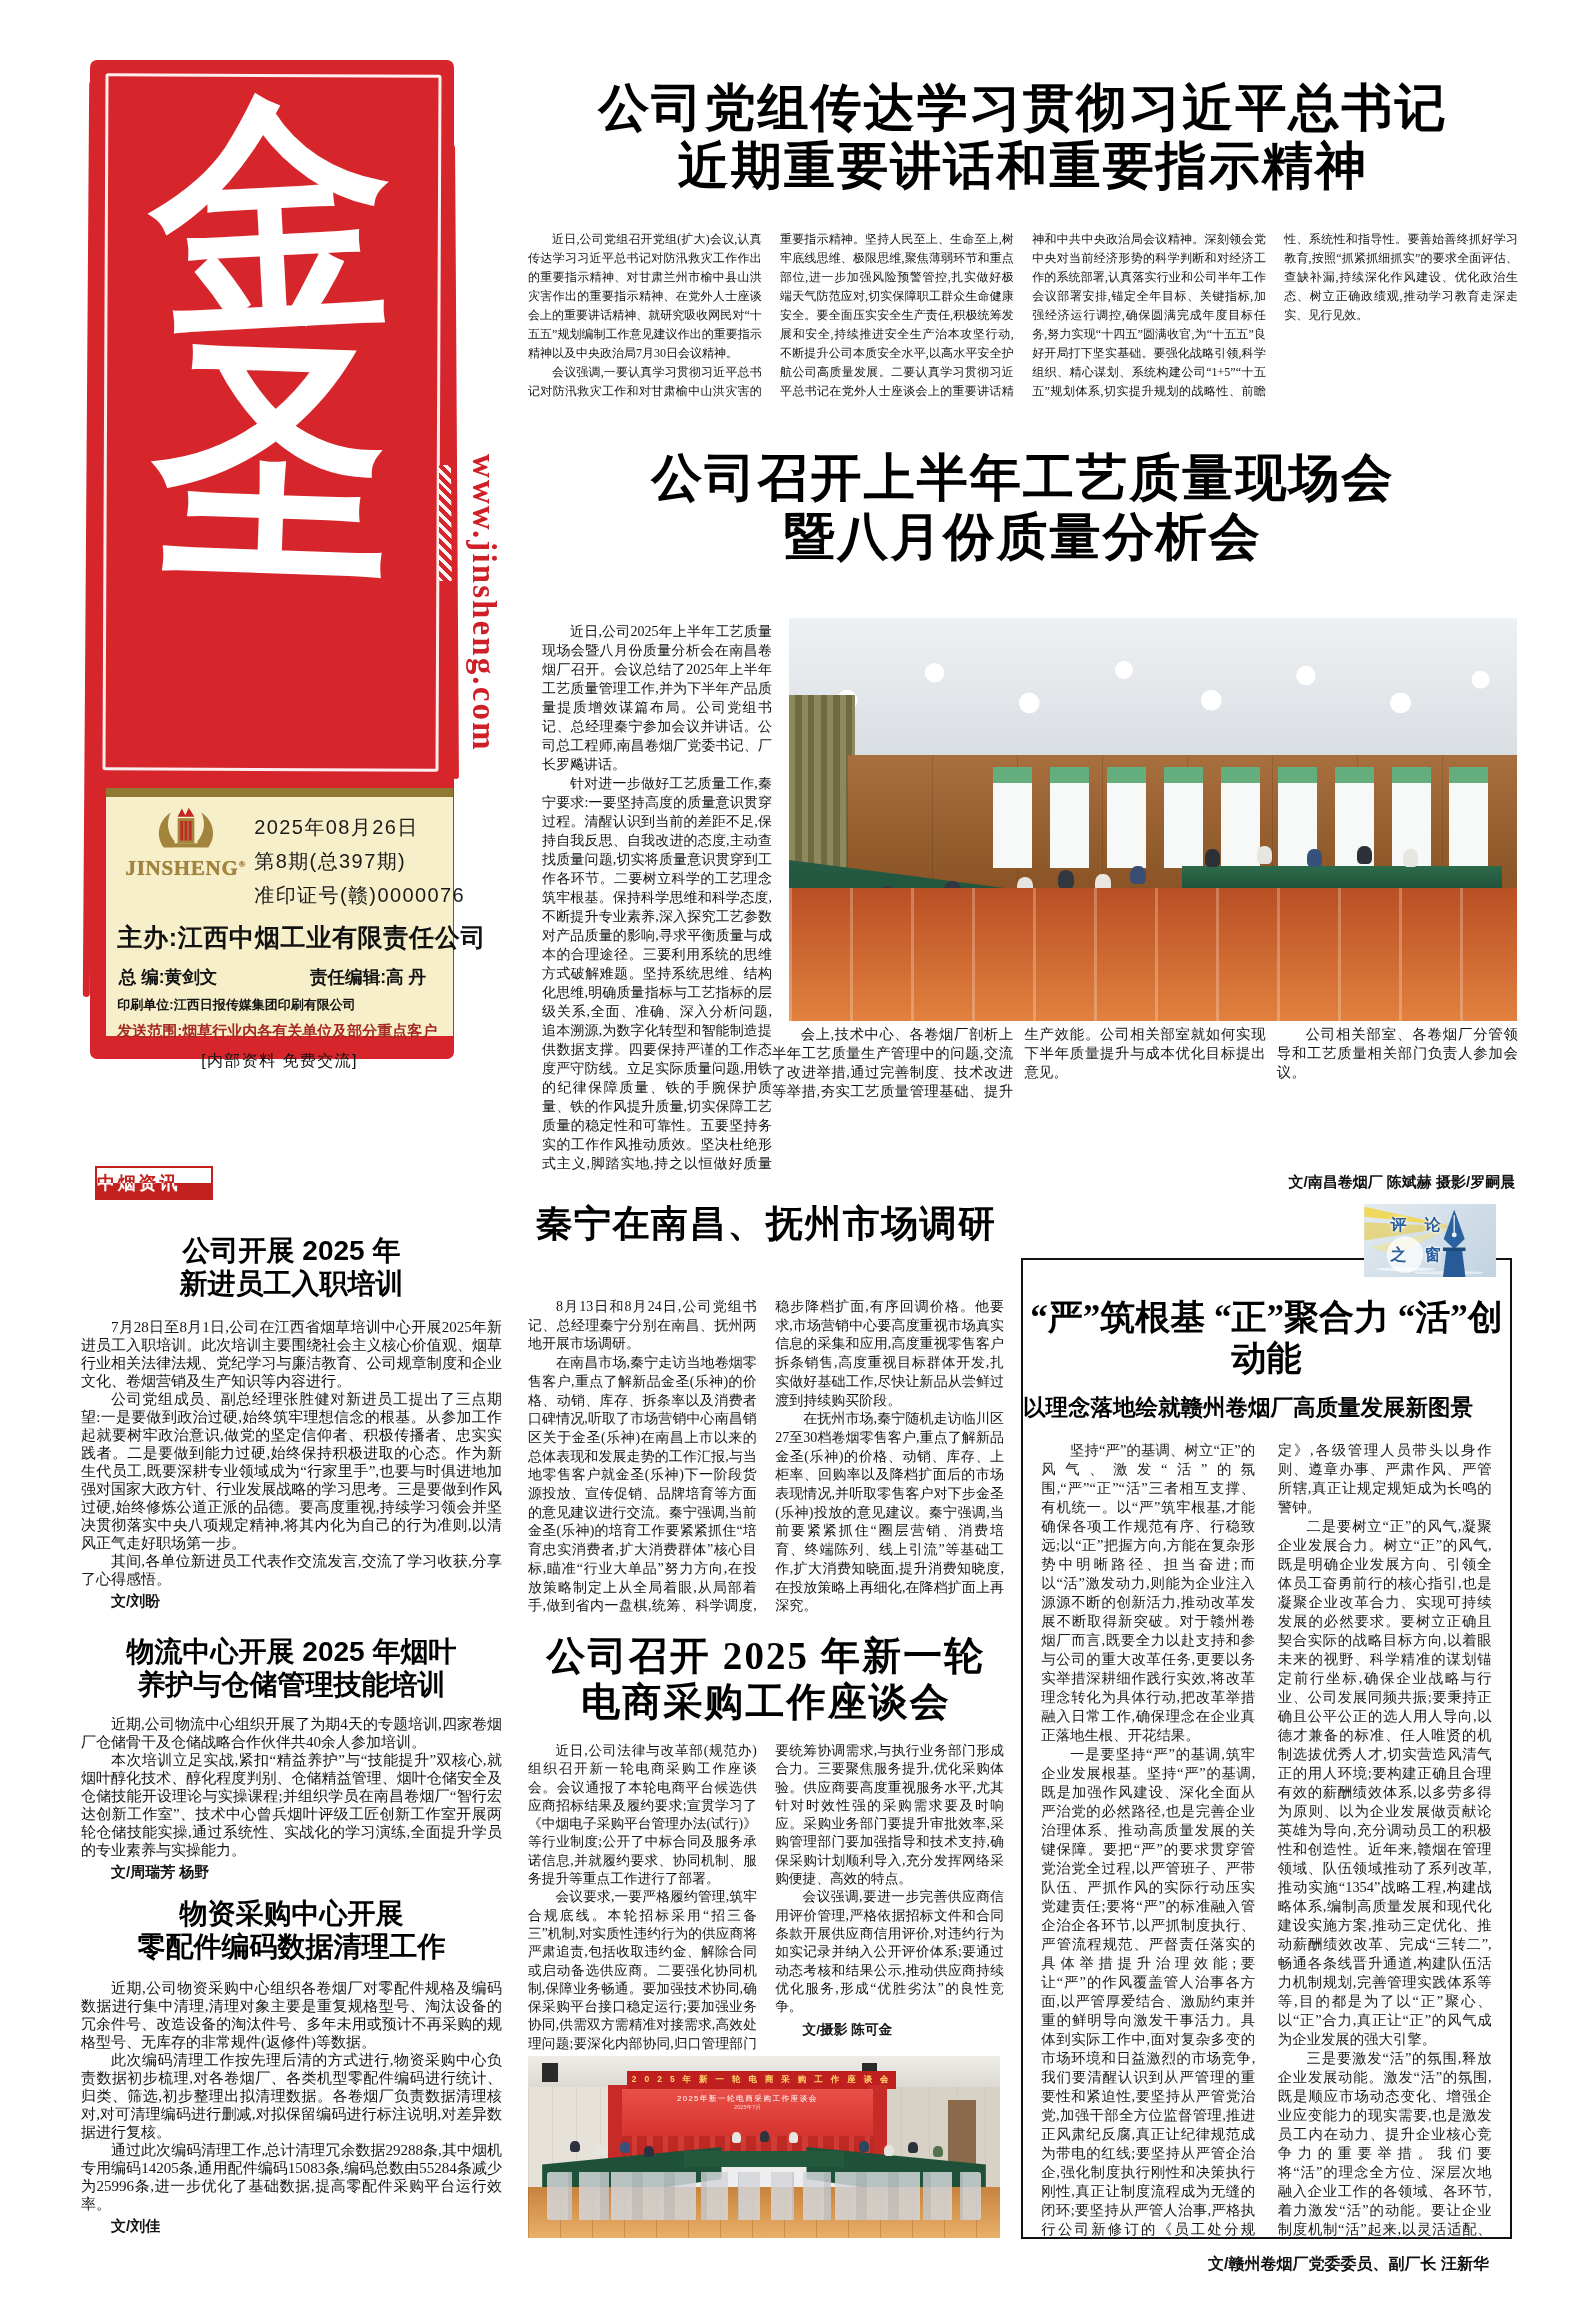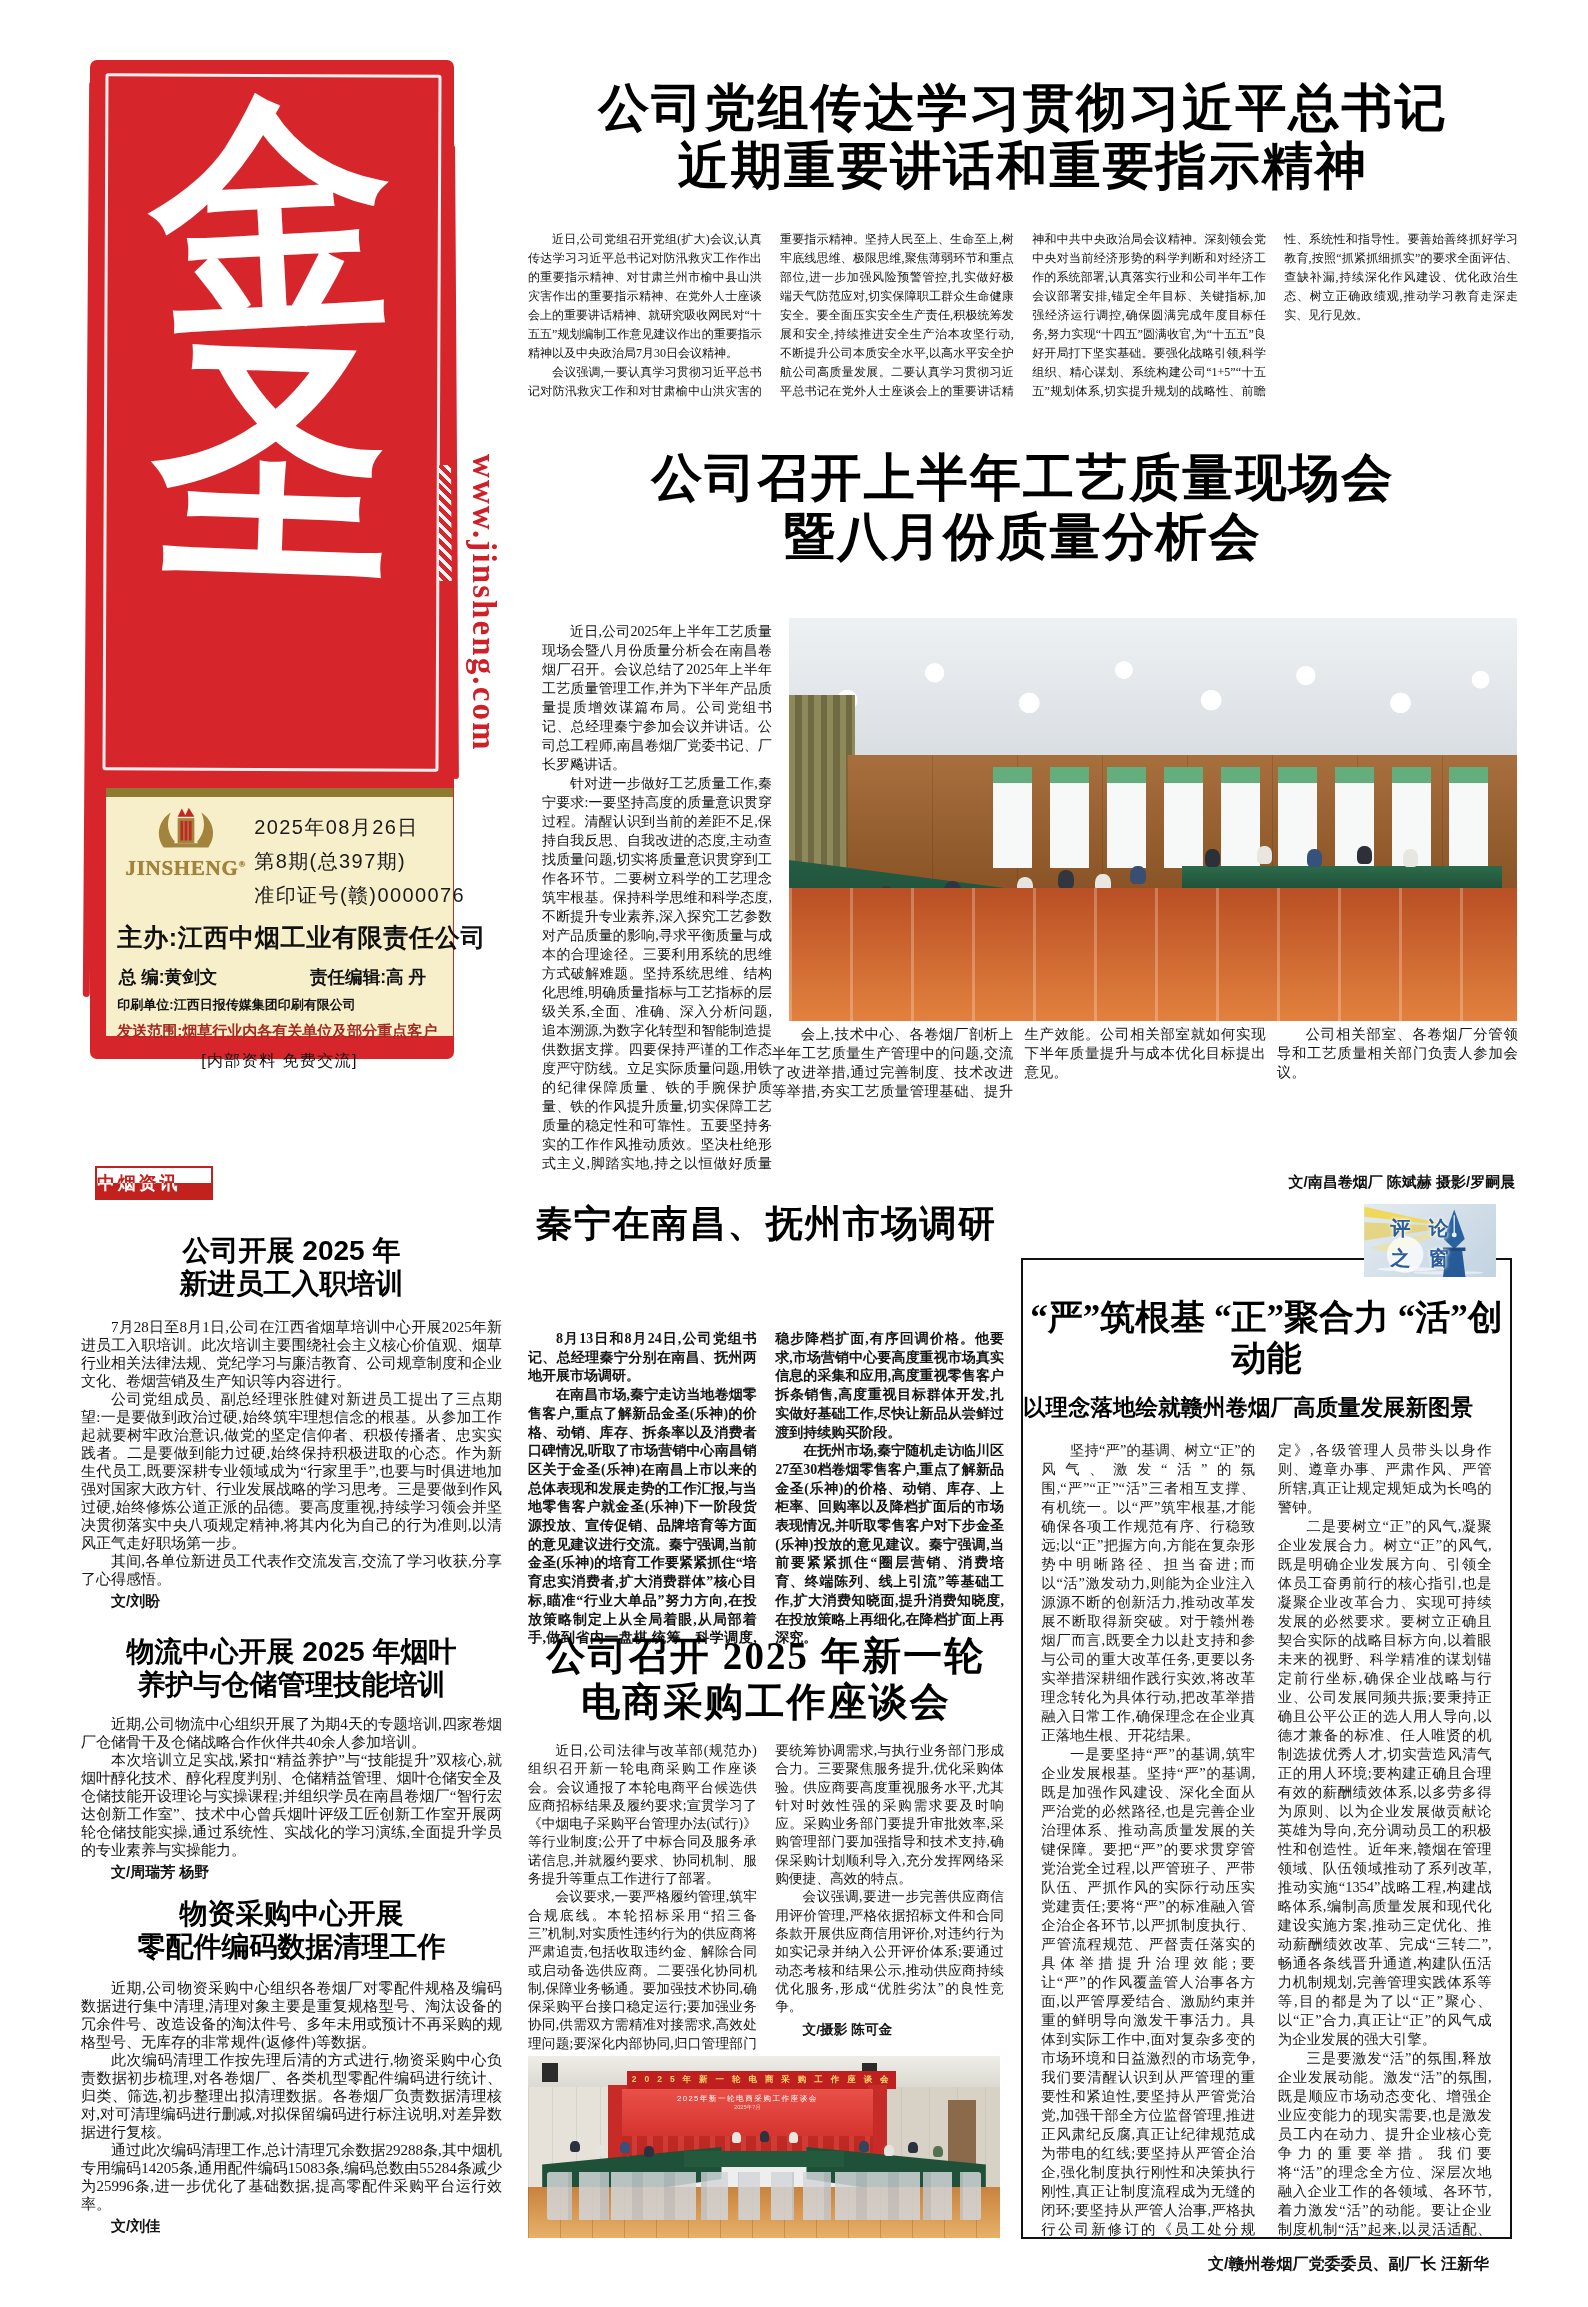--- a/index.html
+++ b/index.html
@@ -74,33 +74,33 @@
   .quality { position:absolute; left:528px; top:449px; width:990px; height:747px; }
   .quality .headline { font-size:51px; line-height:59px; }
   .q-leftcol { position:absolute; left:14px; top:173px; width:230px; height:548px; overflow:hidden; }
   .q-leftcol p { font-size:14px; line-height:19px; }
   .q-bottom { position:absolute; left:244px; top:576px; width:746px; height:145px;
     column-count:3; column-gap:11.3px; overflow:hidden; }
   .q-bottom p { font-size:14.4px; line-height:19px; }
   .q-byline { position:absolute; right:2.8px; top:720px; }
   .qin { position:absolute; left:528px; top:1202px; width:476px; }
   .qin .headline { font-size:37px; line-height:44px; letter-spacing:1.4px; }
-  .qin .body { margin-top:84px; height:331px; column-count:2; column-gap:18.3px; overflow:hidden;font-weight:bold; }
+  .qin .body { margin-top:52px; height:331px; column-count:2; column-gap:18.3px; overflow:hidden; }
   .qin .body p { font-size:14px; line-height:18.7px; }
   .ecom { position:absolute; left:528px; top:1633px; width:476px; height:628px; }
   .ecom .headline { font-size:39px; line-height:46px; }
   .ecom .body { margin-top:17px; height:317px; column-count:2; column-gap:18.3px; overflow:hidden; }
   .ecom .body p { font-size:13.7px; line-height:18.3px; }
   
   .commentary { position:absolute; left:1021px; top:1258px; width:491px; height:981px;
     border:2.1px solid #111; }
   .badge { position:absolute; right:14px; top:-56px; width:132px; height:73px;
     background:linear-gradient(135deg,#e3ebf1,#c2d3e1); overflow:hidden; }
   .badge svg { position:absolute; left:0; top:0; }
-  .badge .bchar { position:absolute; width:68px; text-align:justify; font-weight:700; font-size:20px;
+  .badge .bchar { position:absolute; width:68px; text-align:justify; font-weight:700; font-size:16px;
     color:#2a5d9c; font-family:"Liberation Sans",sans-serif; letter-spacing:18.3px;
     text-shadow:0 0 2.8px #fff,0 0 4.2px #fff; white-space:nowrap;padding-left:11px; }
   .badge .b1 { left:15.5px; top:11.3px; }
   .badge .b2 { left:15.5px; top:41px; }
   .commentary .headline { margin-top:37px; font-size:35px; line-height:41px; letter-spacing:0; }
   .com-subhead { margin-top:12.7px; font-family:"Liberation Sans",sans-serif;
     font-weight:700; font-size:22.5px; color:#000; }
   .com-body { margin:18.3px 18.3px 0 18.3px; height:803px; column-count:2; column-gap:22.5px; overflow:hidden; }
   .com-body p { font-size:14.4px; line-height:19px; text-align:justify; text-indent:2em; color:#1a1a1a; }
   .com-byline { margin:10px 21px 0 0; text-align:right; font-family:"Liberation Sans",sans-serif;

